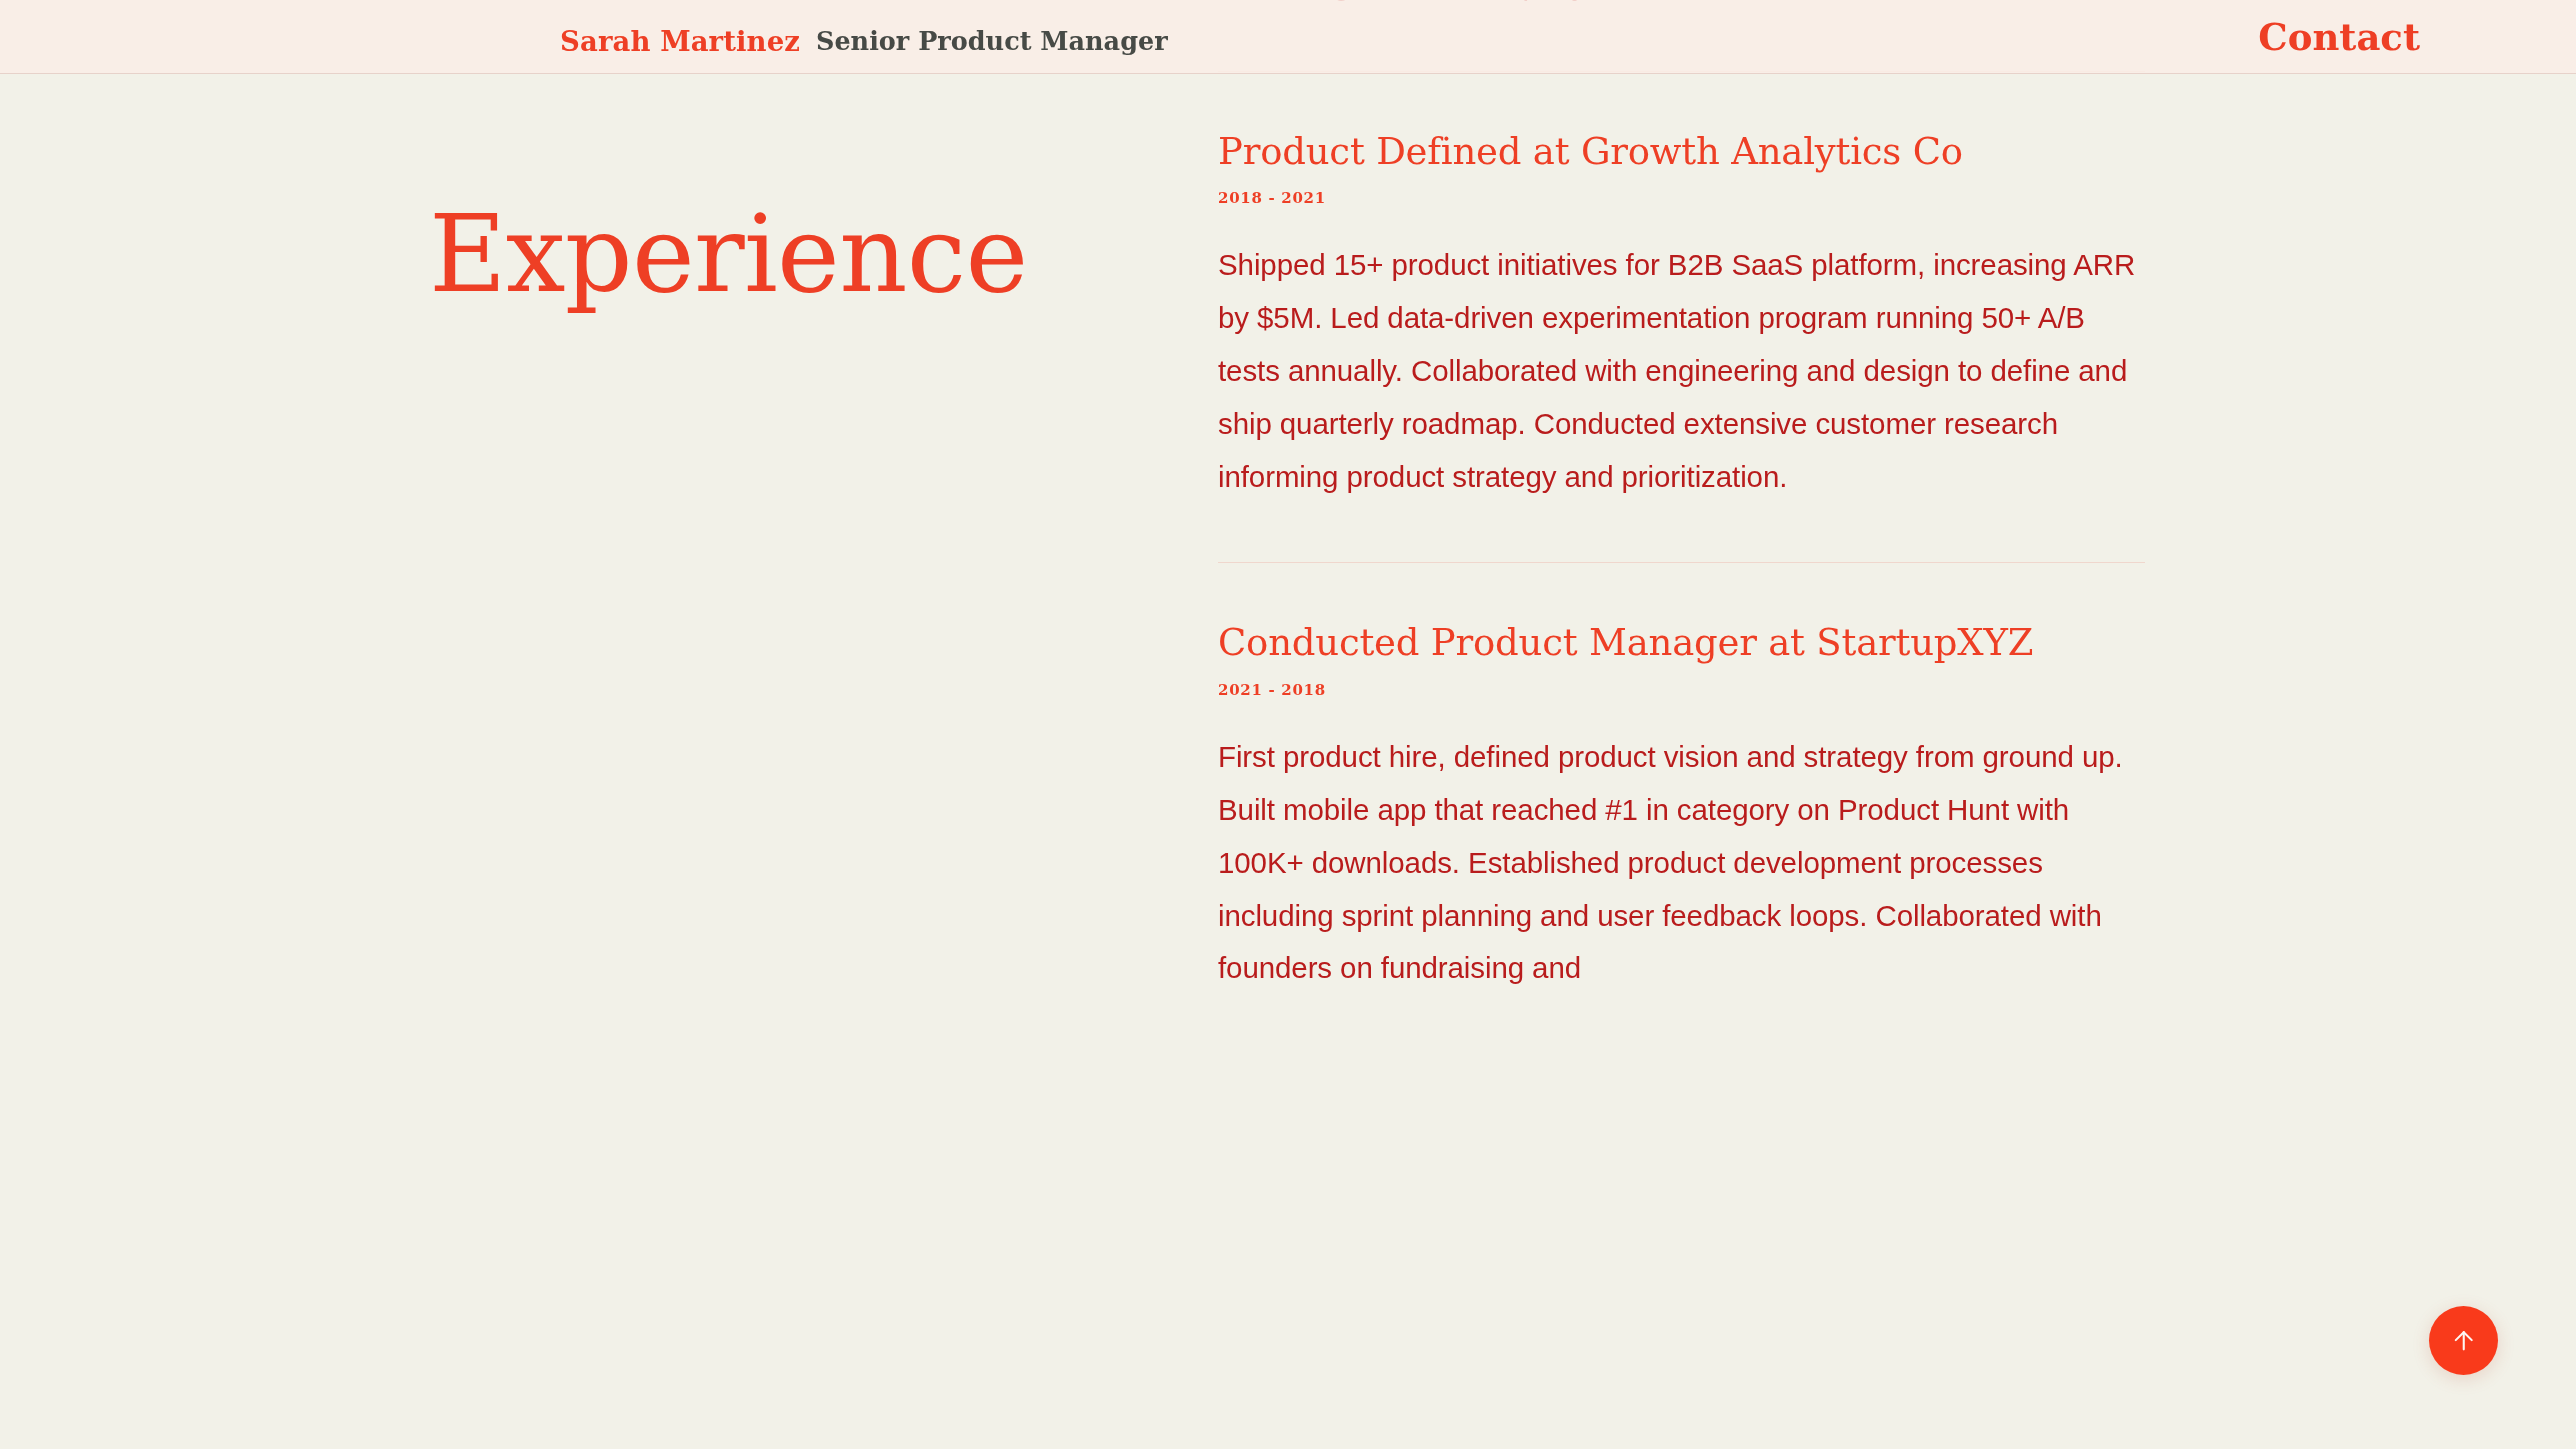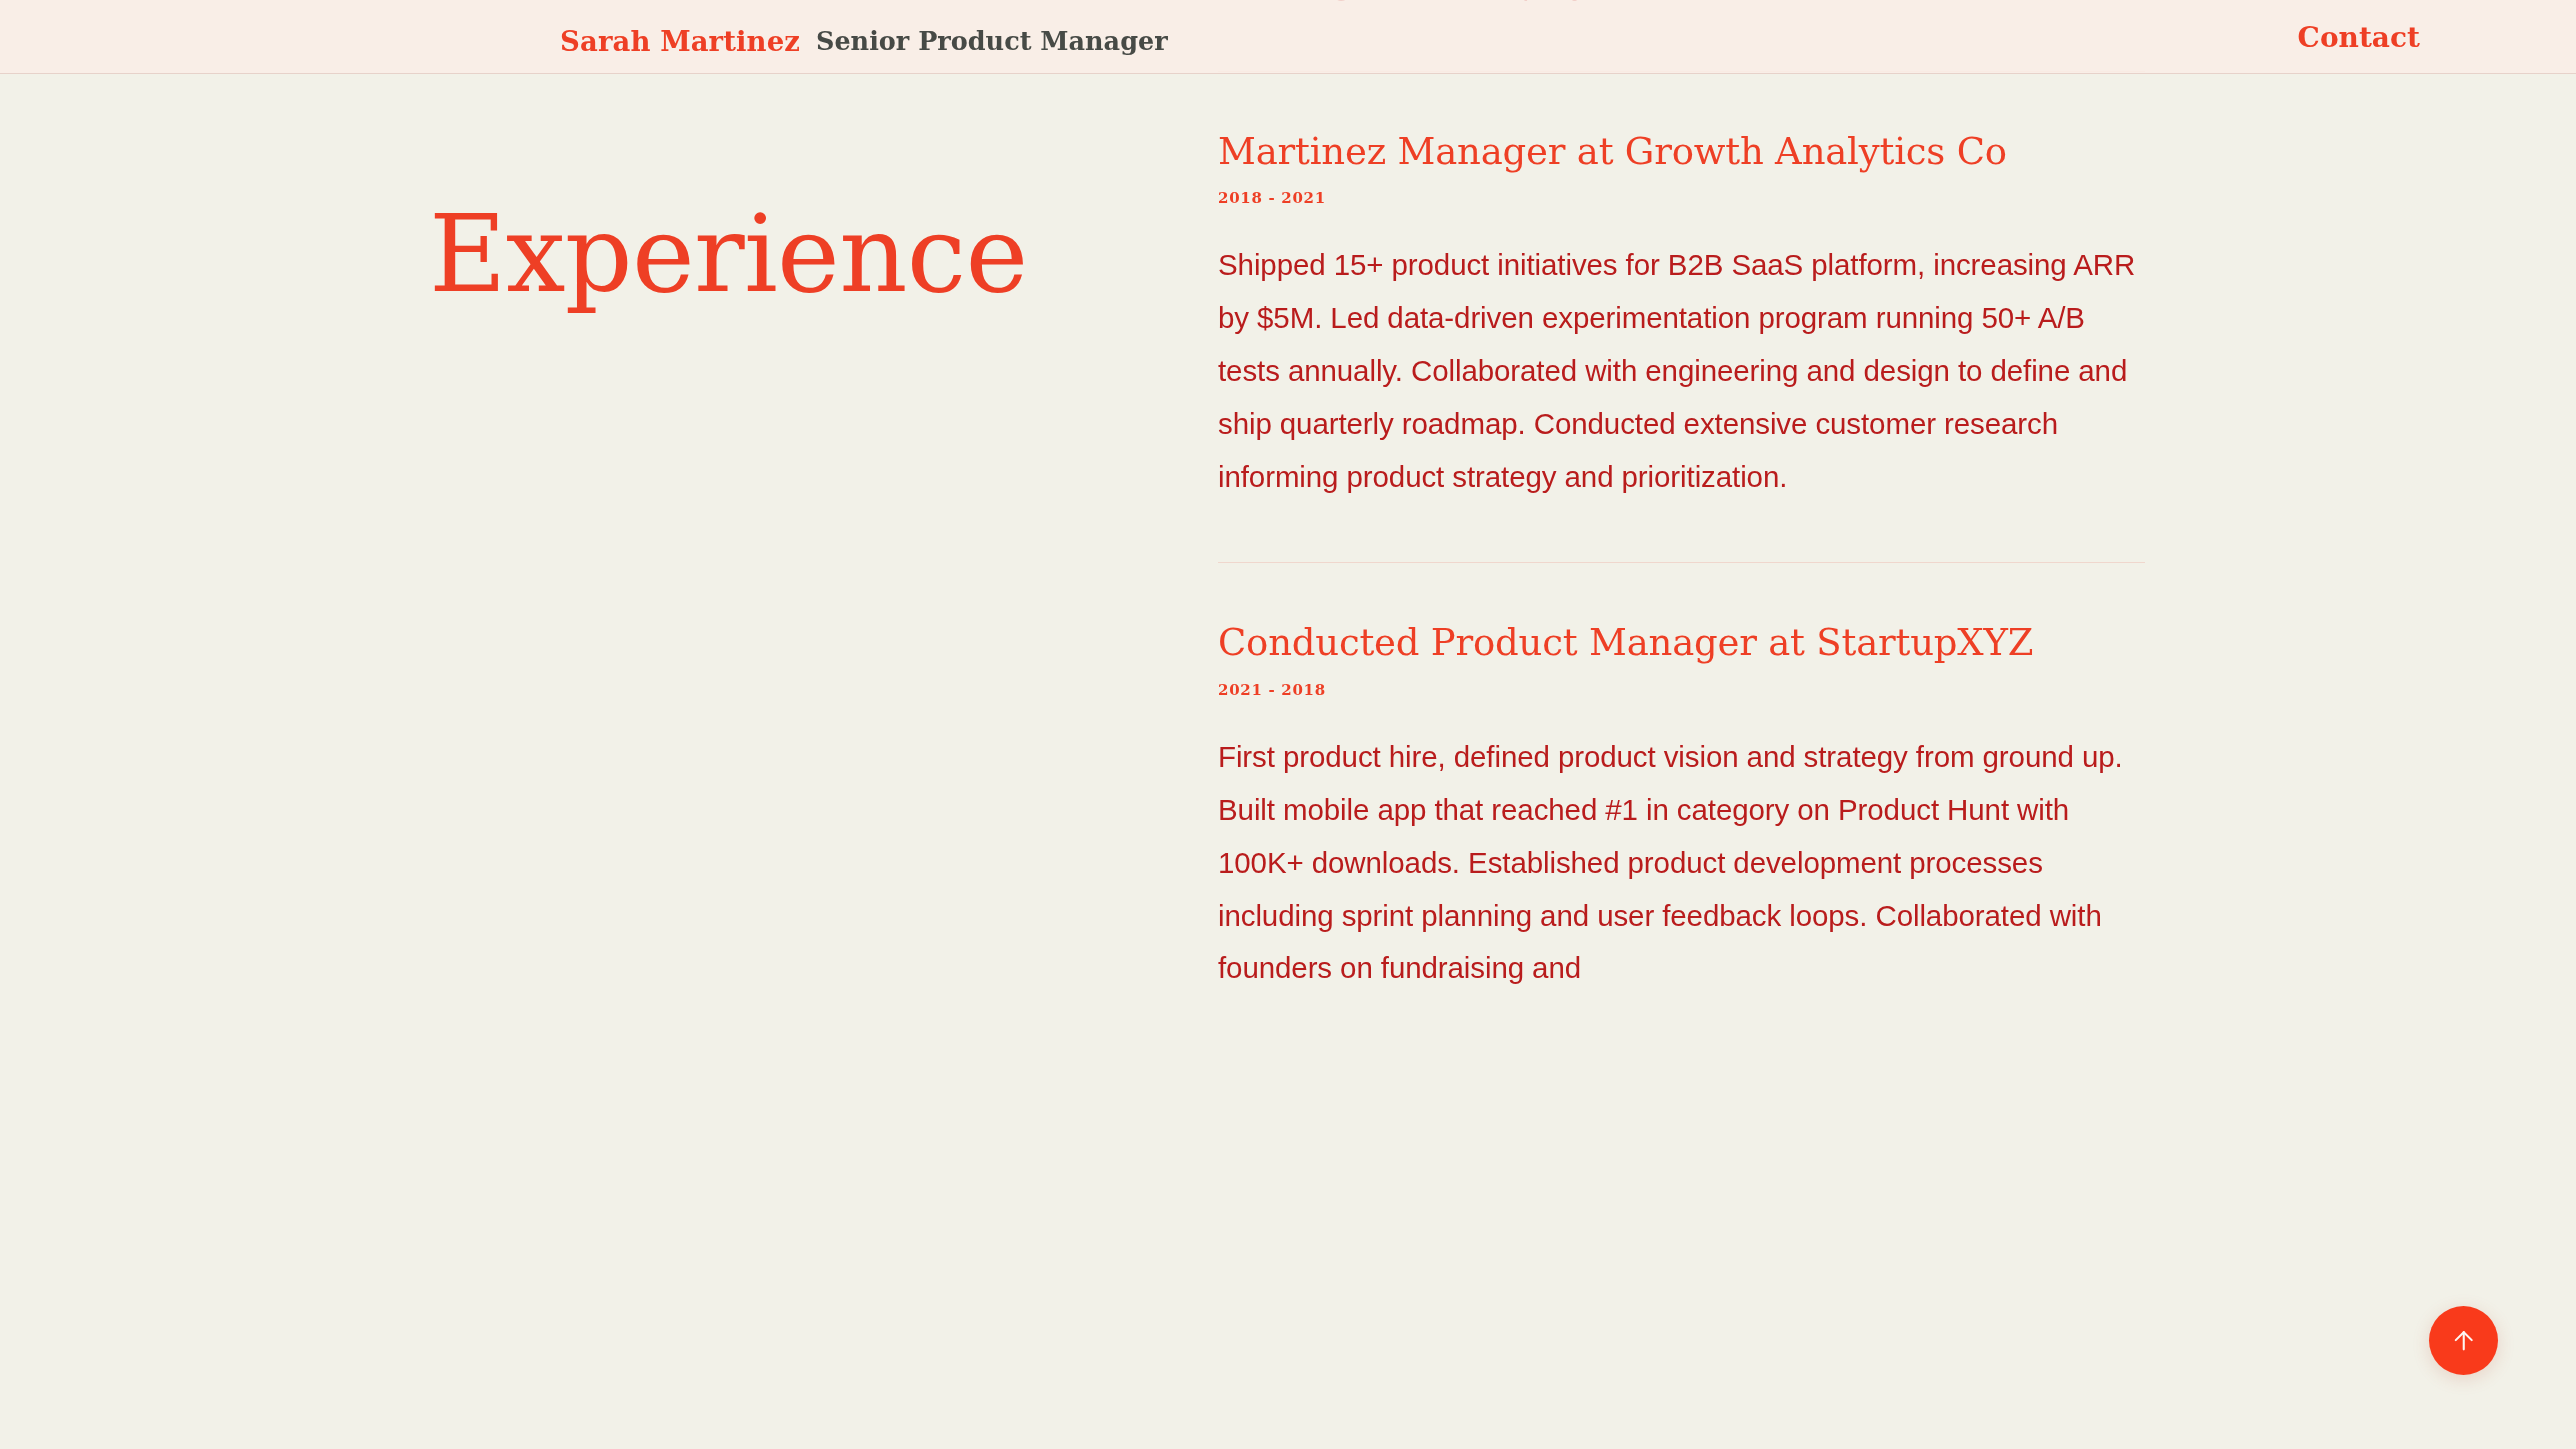--- a/index.html
+++ b/index.html
@@ -55,21 +55,21 @@
     position: absolute;
     right: 0;
     top: 0;
     height: 74px;
     display: flex;
     align-items: center;
     padding-right: 156px;
   }
   .nav-link {
     font-family: "DejaVu Serif", serif;
-    font-size: 28px;
+    font-size: 37px;
     font-weight: 700;
     color: #ee3f25;
     text-decoration: none;
     white-space: nowrap;
     cursor: pointer;
   }
 
   
   .page-scroll {
     position: absolute;
@@ -180,21 +180,21 @@
 
     <div class="entries-col">
 
       <div class="entry">
         <p class="entry-body">engineers, designers, and analysts. Defined product roadmap and OKRs aligned with company vision.</p>
       </div>
 
       <hr class="entry-divider">
 
       <div class="entry">
-        <h3 class="entry-title">Martinez Manager at Growth Analytics Co</h3>
+        <h3 class="entry-title">Product Defined at Growth Analytics Co</h3>
         <div class="entry-dates">2018 - 2021</div>
         <p class="entry-body">Shipped 15+ product initiatives for B2B SaaS platform, increasing ARR by $5M. Led data-driven experimentation program running 50+ A/B tests annually. Collaborated with engineering and design to define and ship quarterly roadmap. Conducted extensive customer research informing product strategy and prioritization.</p>
       </div>
 
       <hr class="entry-divider">
 
       <div class="entry">
         <h3 class="entry-title">Conducted Product Manager at StartupXYZ</h3>
         <div class="entry-dates">2021 - 2018</div>
         <p class="entry-body">First product hire, defined product vision and strategy from ground up. Built mobile app that reached #1 in category on Product Hunt with 100K+ downloads. Established product development processes including sprint planning and user feedback loops. Collaborated with founders on fundraising and</p>

